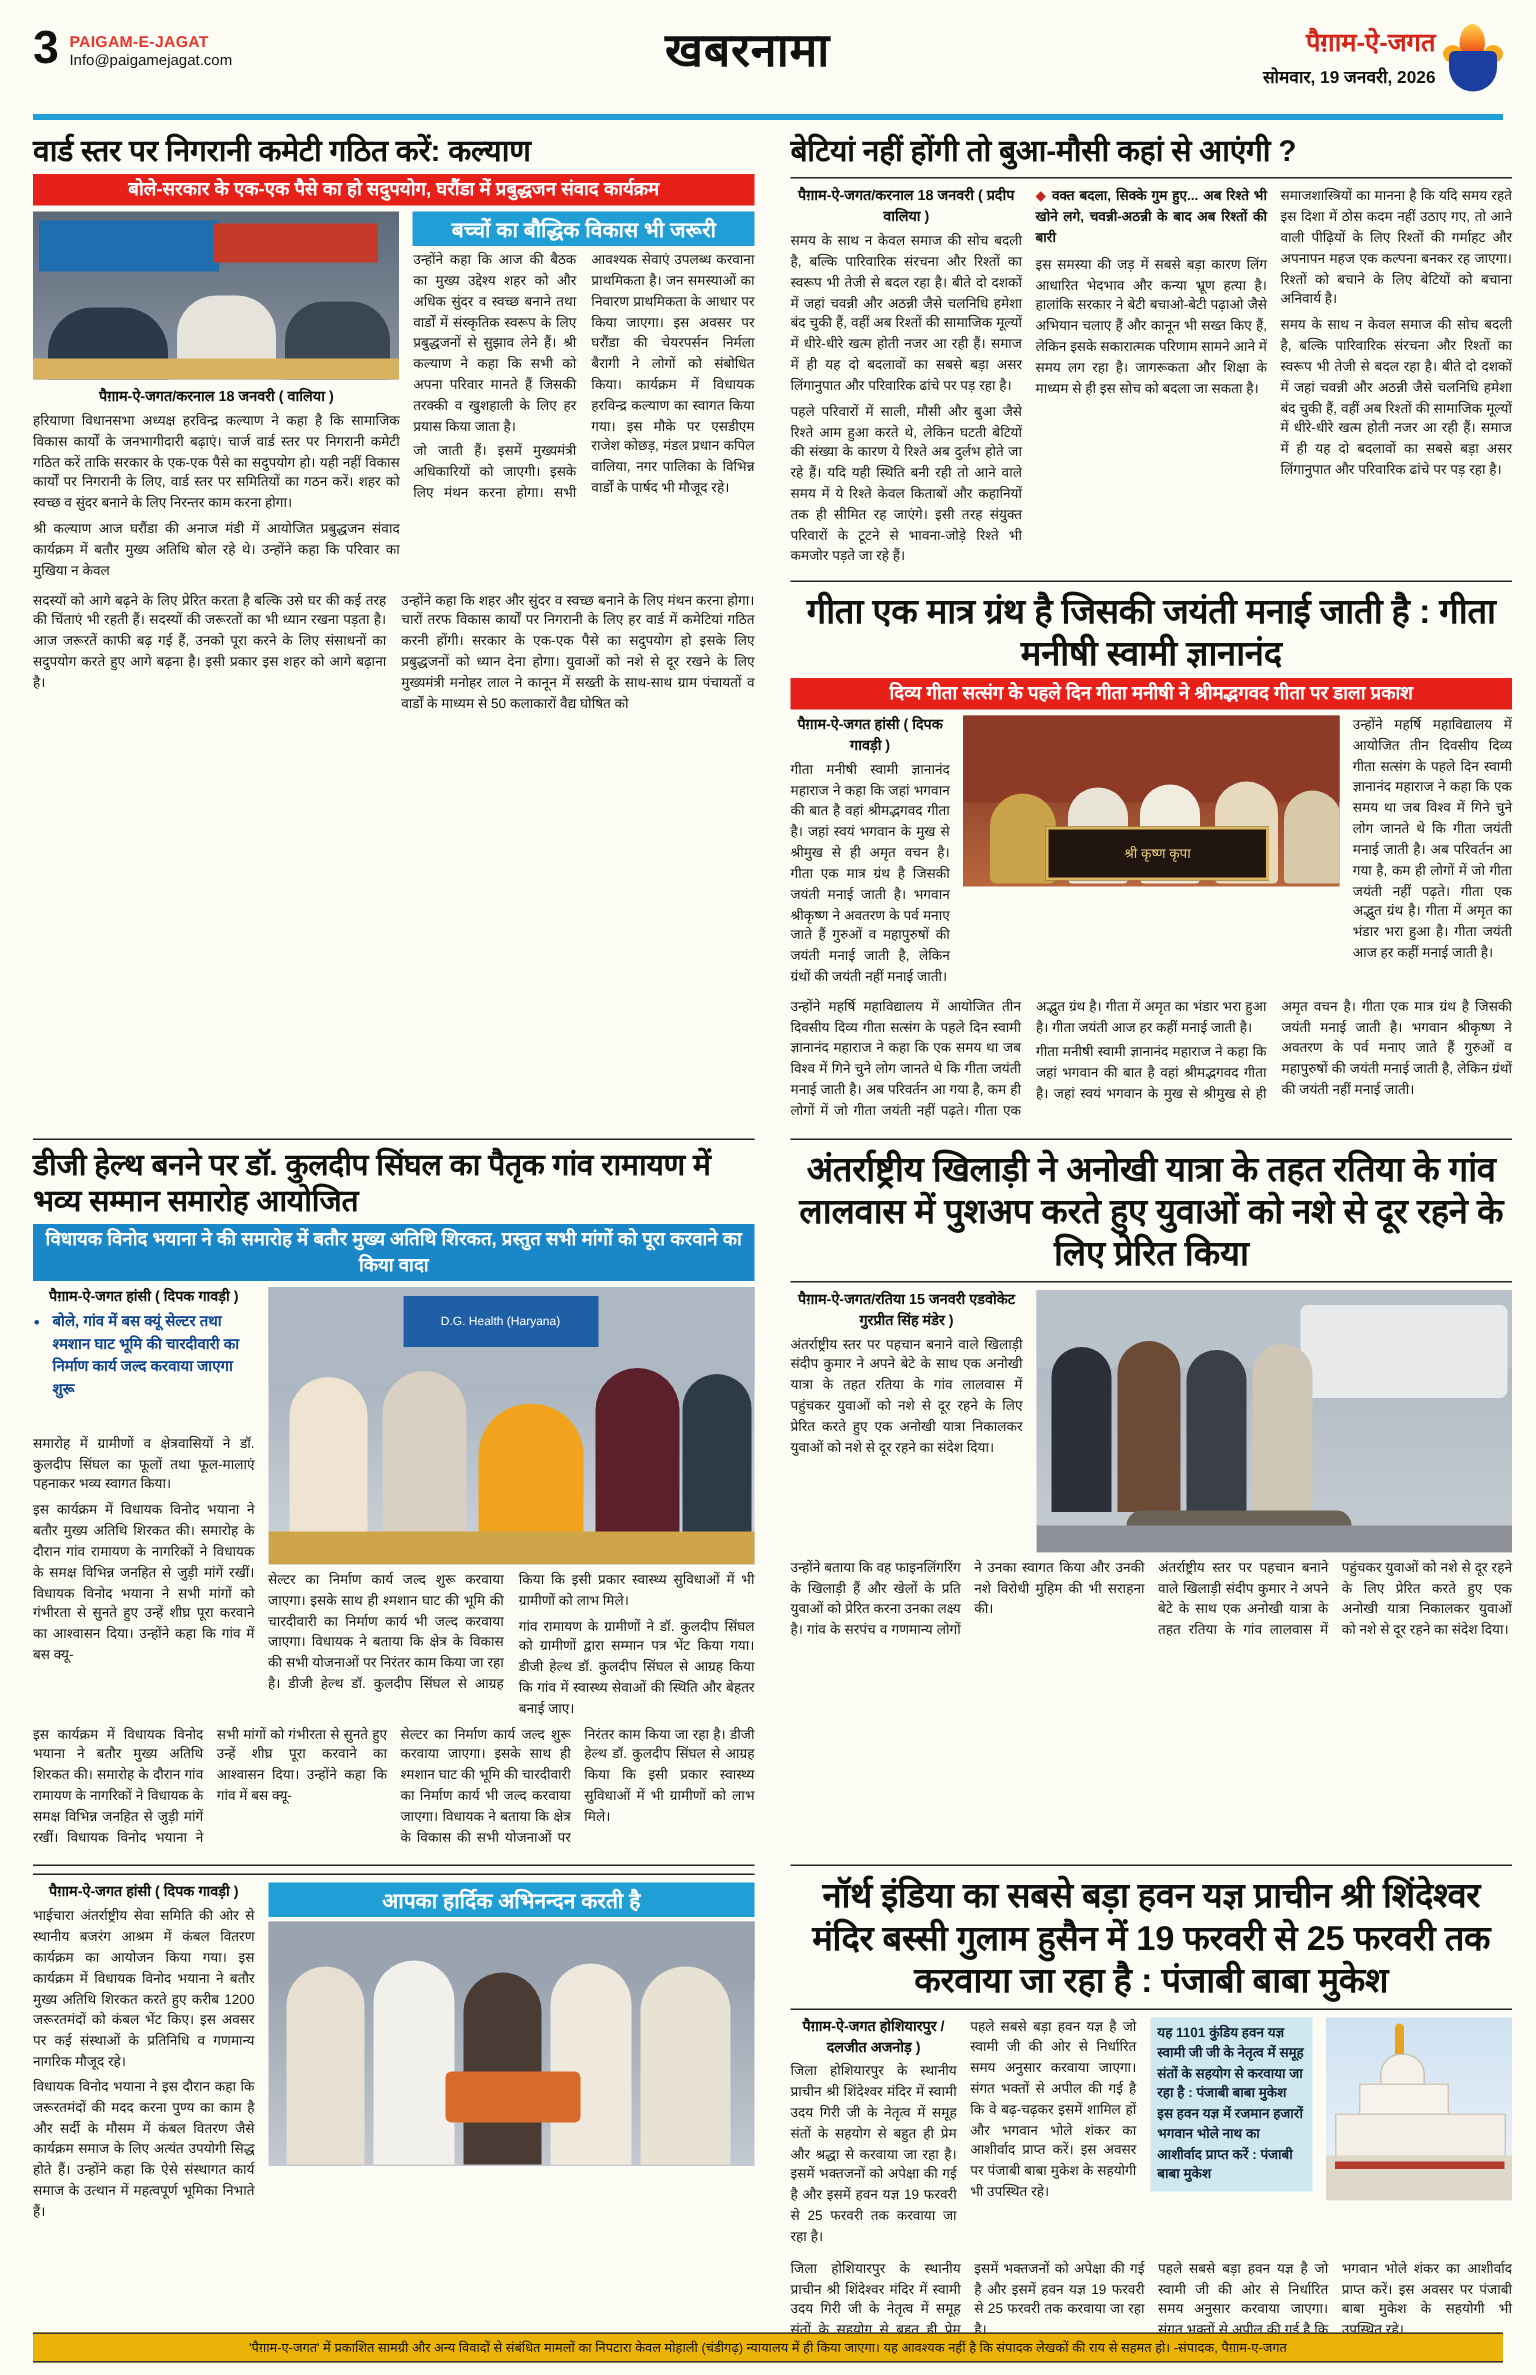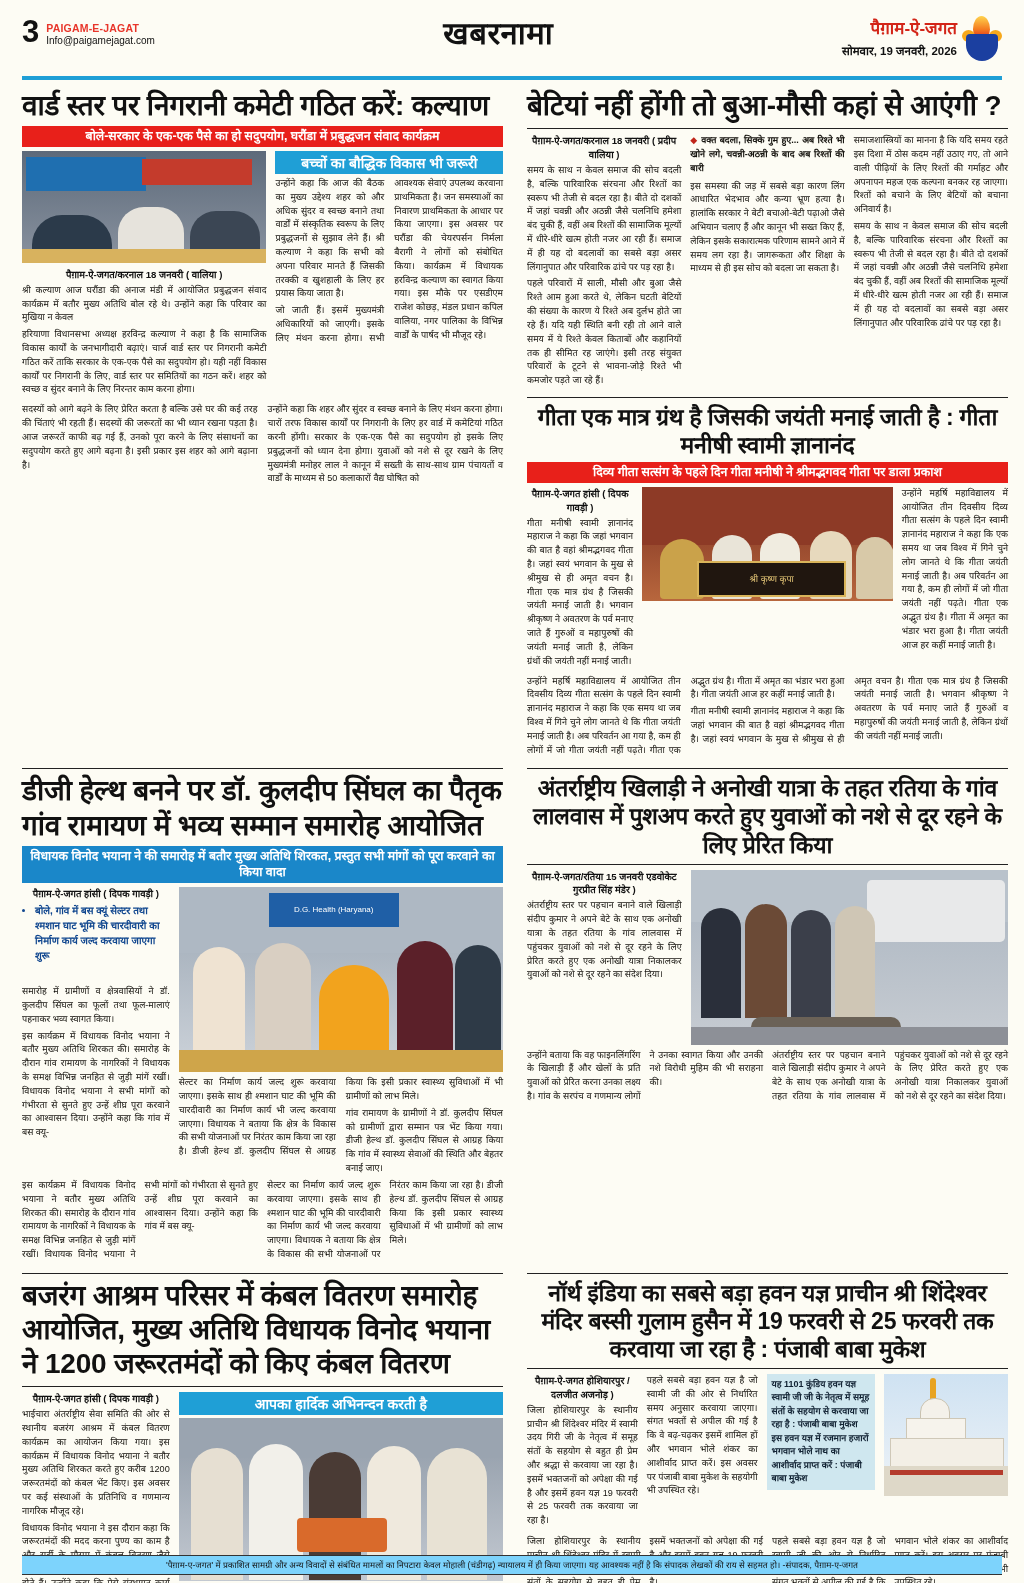--- a/index.html
+++ b/index.html
@@ -45,21 +45,21 @@
   .logo .shield{
     position:absolute;left:4px;top:18px;width:32px;height:27px;
     background:#1b3fa0;border-radius:4px 4px 16px 16px;
     color:#fff;font-size:4.3px;text-align:center;line-height:27px;
   }
   .rule-top{height:4px;background:#1f9fd6;margin-top:2px;}
 
   
   .hr-thin{height:1px;background:#222;margin:5px 0;}
   h1.head{
-    font-size:28px;font-weight:bold;line-height:1.22;margin:4px 0 3px 0;letter-spacing:-.2px;
+    font-size:20px;font-weight:bold;line-height:1.22;margin:4px 0 3px 0;letter-spacing:-.2px;
   }
   h1.head.sm{font-size:23px;}
   h1.head.ctr{text-align:center;}
   .subbar{
     background:#e8201a;color:#fff;font-weight:bold;font-size:12.4px;
     padding:2px 4px;margin-bottom:4px;text-align:center;line-height:1.35;
   }
   .subbar.blue{background:#1a87c9;}
   .caption-bar{
     background:#1f9fd6;color:#fff;font-weight:bold;font-size:14px;text-align:center;
@@ -84,21 +84,21 @@
 
   
   .mainsplit{display:flex;gap:12px;}
   .left-col{width:481px;}
   .right-col{width:481px;}
   .vrule{width:1px;background:#9a9a9a;}
 
   .footer{
     position:absolute;left:22px;right:22px;bottom:8px;
     border-top:1px solid #333;border-bottom:1px solid #333;
-    font-size:8.6px;text-align:center;padding:3px 2px;background:#7dd3fc;
+    font-size:8.6px;text-align:center;padding:3px 2px;background:#eab308;
   }
   .tealbox{background:#cfe7ef;padding:4px 5px;font-size:9px;line-height:1.5;font-weight:bold;color:#123;}
 </style>
 </head>
 <body>
 
 <div class="page">
 
   <div class="masthead">
     <div class="mh-left">
@@ -138,22 +138,22 @@
             <div style="position:absolute;left:4px;top:6px;width:120px;height:34px;background:#1f6fb0;"></div>
             <div style="position:absolute;left:120px;top:8px;width:110px;height:26px;background:#c43b2c;"></div>
             <div style="position:absolute;left:10px;bottom:0;width:80px;height:48px;background:#2b3a4a;border-radius:30px 30px 0 0;"></div>
             <div style="position:absolute;left:96px;bottom:0;width:66px;height:56px;background:#e6e3dc;border-radius:26px 26px 0 0;"></div>
             <div style="position:absolute;left:168px;bottom:0;width:70px;height:52px;background:#3b4654;border-radius:26px 26px 0 0;"></div>
             <div style="position:absolute;left:0;bottom:0;width:245px;height:14px;background:#d8b25e;"></div>
           </div>
           <div class="dateline" style="margin-top:5px;">पैग़ाम-ऐ-जगत/करनाल
 18 जनवरी ( वालिया )</div>
           <div class="body">
+            <p>हरियाणा विधानसभा अध्यक्ष हरविन्द्र कल्याण ने कहा है कि सामाजिक विकास कार्यों के जनभागीदारी बढ़ाएं। चार्ज वार्ड स्तर पर निगरानी कमेटी गठित करें ताकि सरकार के एक-एक पैसे का सदुपयोग हो। यही नहीं विकास कार्यों पर निगरानी के लिए, वार्ड स्तर पर समितियों का गठन करें। शहर को स्वच्छ व सुंदर बनाने के लिए निरन्तर काम करना होगा।</p>
             <p>श्री कल्याण आज घरौंडा की अनाज मंडी में आयोजित प्रबुद्धजन संवाद कार्यक्रम में बतौर मुख्य अतिथि बोल रहे थे। उन्होंने कहा कि परिवार का मुखिया न केवल</p>
-            <p>हरियाणा विधानसभा अध्यक्ष हरविन्द्र कल्याण ने कहा है कि सामाजिक विकास कार्यों के जनभागीदारी बढ़ाएं। चार्ज वार्ड स्तर पर निगरानी कमेटी गठित करें ताकि सरकार के एक-एक पैसे का सदुपयोग हो। यही नहीं विकास कार्यों पर निगरानी के लिए, वार्ड स्तर पर समितियों का गठन करें। शहर को स्वच्छ व सुंदर बनाने के लिए निरन्तर काम करना होगा।</p>
           </div>
         </div>
 
         <div style="width:228px;">
           <div class="caption-bar">बच्चों का बौद्धिक विकास भी जरूरी</div>
           <div class="body cols2">
             <p>उन्होंने कहा कि आज की बैठक का मुख्य उद्देश्य शहर को और अधिक सुंदर व स्वच्छ बनाने तथा वार्डों में संस्कृतिक स्वरूप के लिए प्रबुद्धजनों से सुझाव लेने हैं। श्री कल्याण ने कहा कि सभी को अपना परिवार मानते हैं जिसकी तरक्की व खुशहाली के लिए हर प्रयास किया जाता है।</p>
             <p>जो जाती हैं। इसमें मुख्यमंत्री अधिकारियों को जाएगी। इसके लिए मंथन करना होगा। सभी आवश्यक सेवाएं उपलब्ध करवाना प्राथमिकता है। जन समस्याओं का निवारण प्राथमिकता के आधार पर किया जाएगा। इस अवसर पर घरौंडा की चेयरपर्सन निर्मला बैरागी ने लोगों को संबोधित किया। कार्यक्रम में विधायक हरविन्द्र कल्याण का स्वागत किया गया। इस मौके पर एसडीएम राजेश कोछड़, मंडल प्रधान कपिल वालिया, नगर पालिका के विभिन्न वार्डों के पार्षद भी मौजूद रहे।</p>
           </div>
         </div>
@@ -304,21 +304,20 @@
         <p>उन्होंने बताया कि वह फाइनलिंगरिंग के खिलाड़ी हैं और खेलों के प्रति युवाओं को प्रेरित करना उनका लक्ष्य है। गांव के सरपंच व गणमान्य लोगों ने उनका स्वागत किया और उनकी नशे विरोधी मुहिम की भी सराहना की।</p>
         <p>अंतर्राष्ट्रीय स्तर पर पहचान बनाने वाले खिलाड़ी संदीप कुमार ने अपने बेटे के साथ एक अनोखी यात्रा के तहत रतिया के गांव लालवास में पहुंचकर युवाओं को नशे से दूर रहने के लिए प्रेरित करते हुए एक अनोखी यात्रा निकालकर युवाओं को नशे से दूर रहने का संदेश दिया।</p>
       </div>
     </div>
   </div>
 
   <div class="mainsplit" style="margin-top:6px;">
 
     <div class="left-col">
       <div class="hr-thin"></div>
-      <h1 class="head">बजरंग आश्रम परिसर में कंबल वितरण समारोह आयोजित, मुख्य अतिथि विधायक विनोद भयाना ने 1200 जरूरतमंदों को किए कंबल वितरण</h1>
       <div class="hr-thin"></div>
       <div class="flexrow">
         <div style="width:148px;">
           <div class="dateline">पैग़ाम-ऐ-जगत
 हांसी ( दिपक गावड़ी )</div>
           <div class="body">
             <p>भाईचारा अंतर्राष्ट्रीय सेवा समिति की ओर से स्थानीय बजरंग आश्रम में कंबल वितरण कार्यक्रम का आयोजन किया गया। इस कार्यक्रम में विधायक विनोद भयाना ने बतौर मुख्य अतिथि शिरकत करते हुए करीब 1200 जरूरतमंदों को कंबल भेंट किए। इस अवसर पर कई संस्थाओं के प्रतिनिधि व गणमान्य नागरिक मौजूद रहे।</p>
             <p>विधायक विनोद भयाना ने इस दौरान कहा कि जरूरतमंदों की मदद करना पुण्य का काम है और सर्दी के मौसम में कंबल वितरण जैसे कार्यक्रम समाज के लिए अत्यंत उपयोगी सिद्ध होते हैं। उन्होंने कहा कि ऐसे संस्थागत कार्य समाज के उत्थान में महत्वपूर्ण भूमिका निभाते हैं।</p>
           </div>
         </div>

